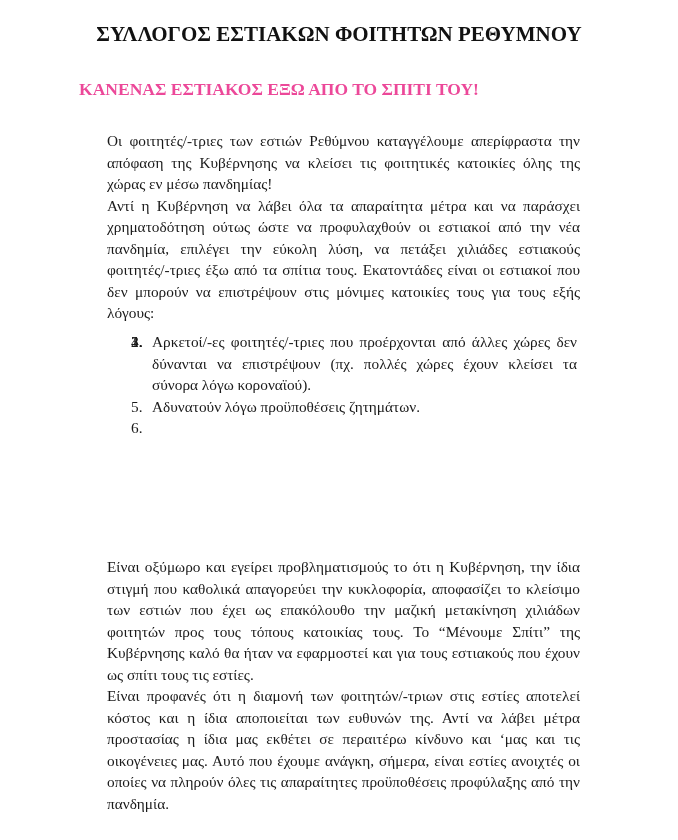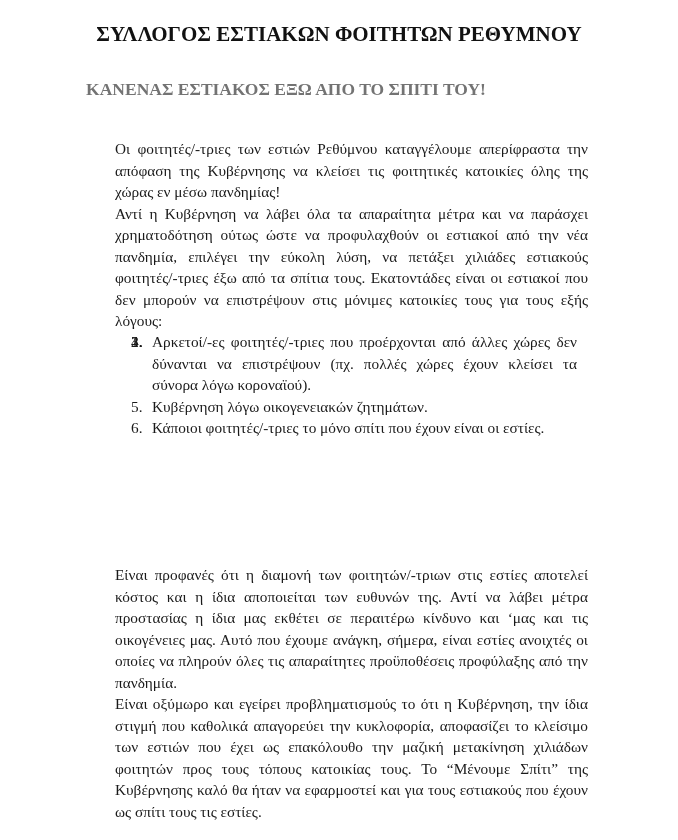--- a/index.html
+++ b/index.html
@@ -30,37 +30,37 @@
       width: 678px;
       text-align: center;
       font-size: 21px;
       font-weight: bold;
       color: #111111;
       letter-spacing: 0px;
       margin: 0;
     }
     .subtitle {
       position: absolute;
-      left: 7px;
+      left: 0;
       top: 79px;
       width: 558px;
       text-align: center;
       font-size: 17.5px;
       font-weight: bold;
-      color: #737373;
+      color: #ec4899;
       margin: 0;
     }
     .body-text {
       position: absolute;
       left: 103px;
       width: 473px;
       font-size: 15.3px;
       line-height: 21.5px;
       text-align: justify;
-      margin: 12px;
+      margin: 4px;
     }
     .body-text p {
       margin: 0;
       text-align: justify;
     }
     #intro {
       top: 126px;
     }
     .list {
       position: absolute;
@@ -111,26 +111,25 @@
     </li>
     <li>
       <span class="num">3.</span>
     </li>
     <li>
       <span class="num">4.</span>
       <span>Αρκετοί/-ες φοιτητές/-τριες που προέρχονται από άλλες χώρες δεν δύνανται να επιστρέψουν (πχ. πολλές χώρες έχουν κλείσει τα σύνορα λόγω κοροναϊού).</span>
     </li>
     <li>
       <span class="num">5.</span>
-      <span>Κυβέρνηση λόγω οικογενειακών ζητημάτων.</span>
+      <span>Αδυνατούν λόγω προϋποθέσεις ζητημάτων.</span>
     </li>
     <li>
       <span class="num">6.</span>
-      <span>Κάποιοι φοιτητές/-τριες το μόνο σπίτι που έχουν είναι οι εστίες.</span>
     </li>
   </ol>
 
   <div class="body-text" id="closing">
+    <p>Είναι οξύμωρο και εγείρει προβληματισμούς το ότι η Κυβέρνηση, την ίδια στιγμή που καθολικά απαγορεύει την κυκλοφορία, αποφασίζει το κλείσιμο των εστιών που έχει ως επακόλουθο την μαζική μετακίνηση χιλιάδων φοιτητών προς τους τόπους κατοικίας τους. Το “Μένουμε Σπίτι” της Κυβέρνησης καλό θα ήταν να εφαρμοστεί και για τους εστιακούς που έχουν ως σπίτι τους τις εστίες.</p>
     <p>Είναι προφανές ότι η διαμονή των φοιτητών/-τριων στις εστίες αποτελεί κόστος και η ίδια αποποιείται των ευθυνών της. Αντί να λάβει μέτρα προστασίας η ίδια μας εκθέτει σε περαιτέρω κίνδυνο και ‘μας και τις οικογένειες μας. Αυτό που έχουμε ανάγκη, σήμερα, είναι εστίες ανοιχτές οι οποίες να πληρούν όλες τις απαραίτητες προϋποθέσεις προφύλαξης από την πανδημία.</p>
-    <p>Είναι οξύμωρο και εγείρει προβληματισμούς το ότι η Κυβέρνηση, την ίδια στιγμή που καθολικά απαγορεύει την κυκλοφορία, αποφασίζει το κλείσιμο των εστιών που έχει ως επακόλουθο την μαζική μετακίνηση χιλιάδων φοιτητών προς τους τόπους κατοικίας τους. Το “Μένουμε Σπίτι” της Κυβέρνησης καλό θα ήταν να εφαρμοστεί και για τους εστιακούς που έχουν ως σπίτι τους τις εστίες.</p>
   </div>
 
 </div>
 
 </body></html>

